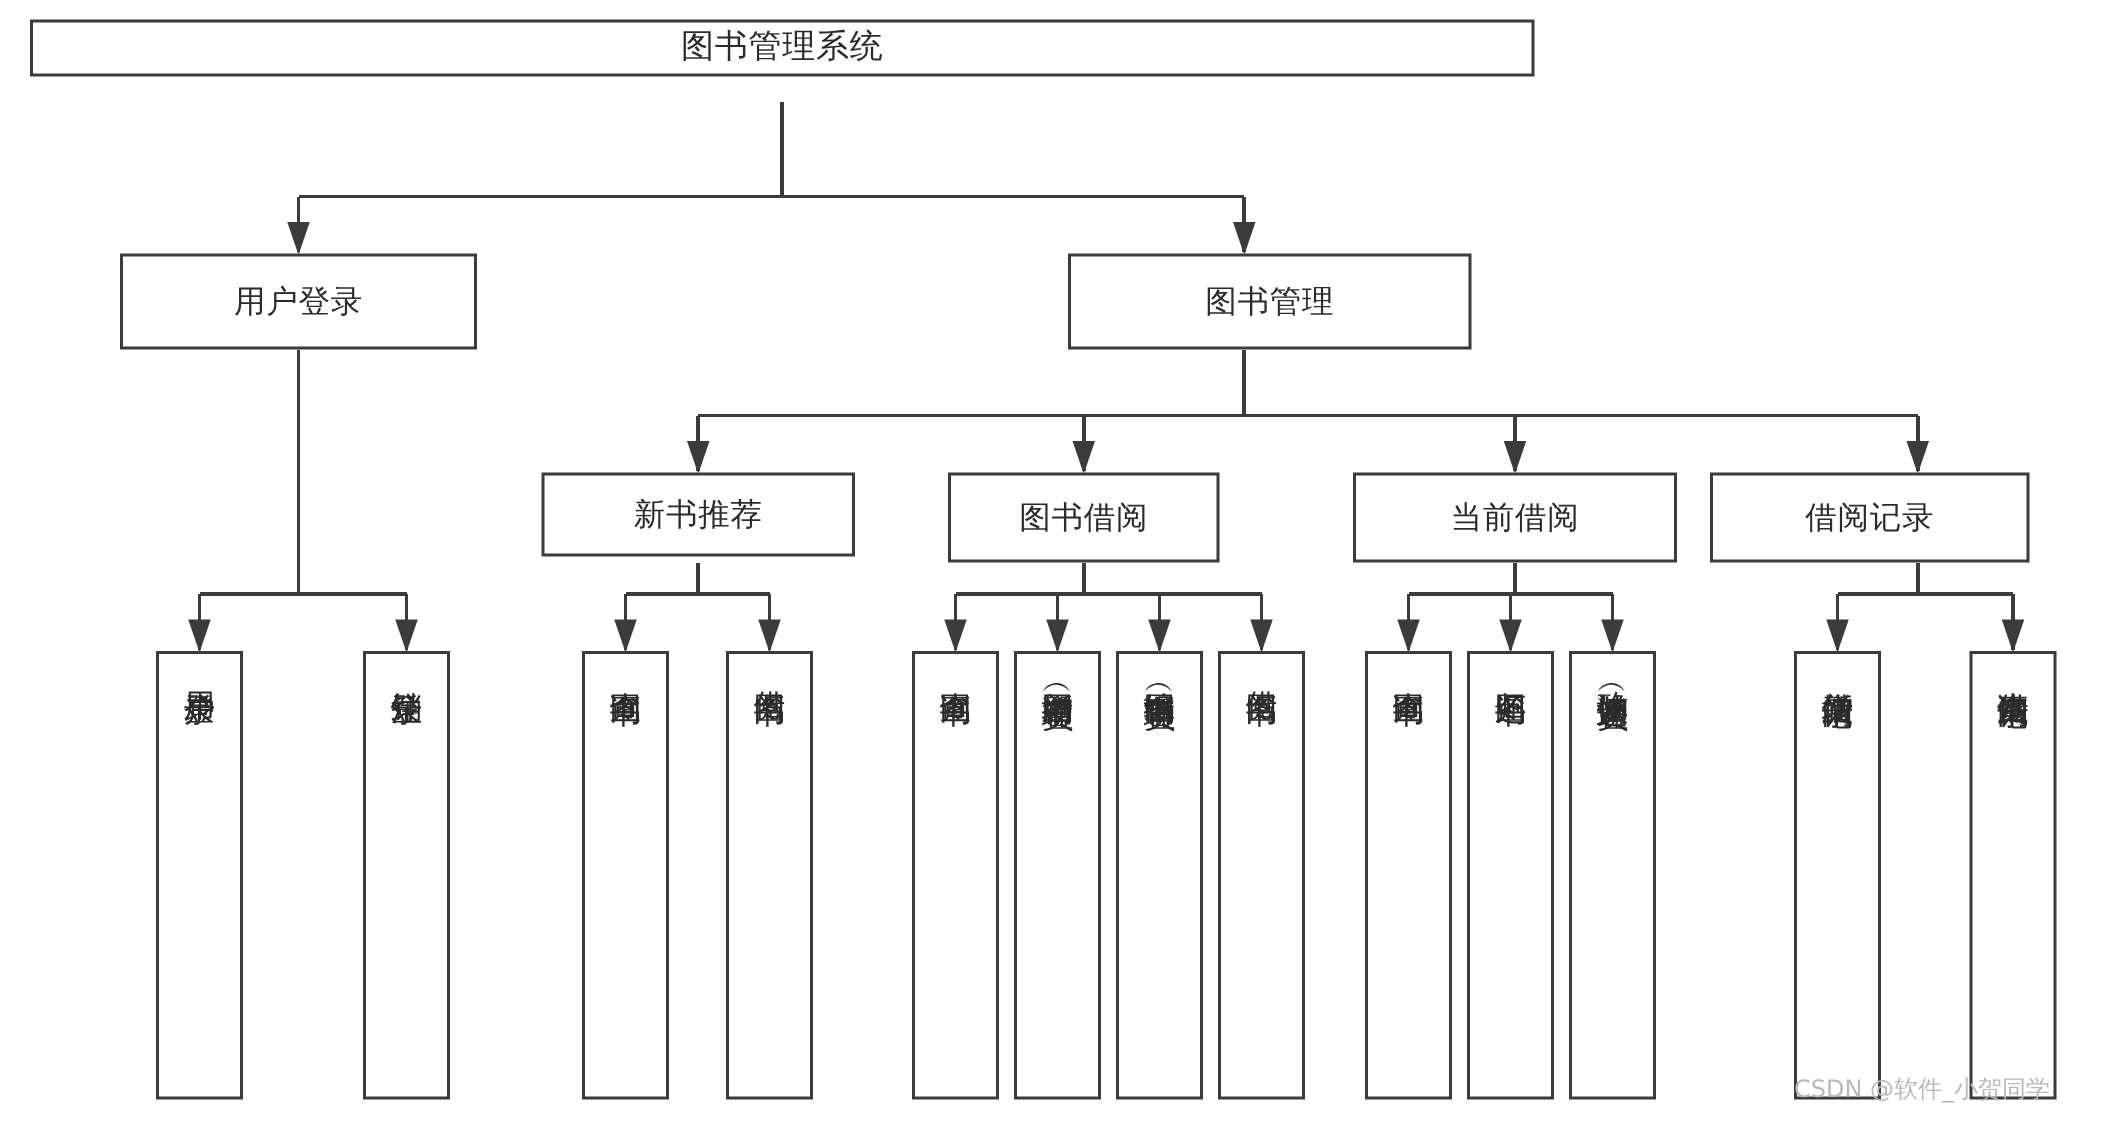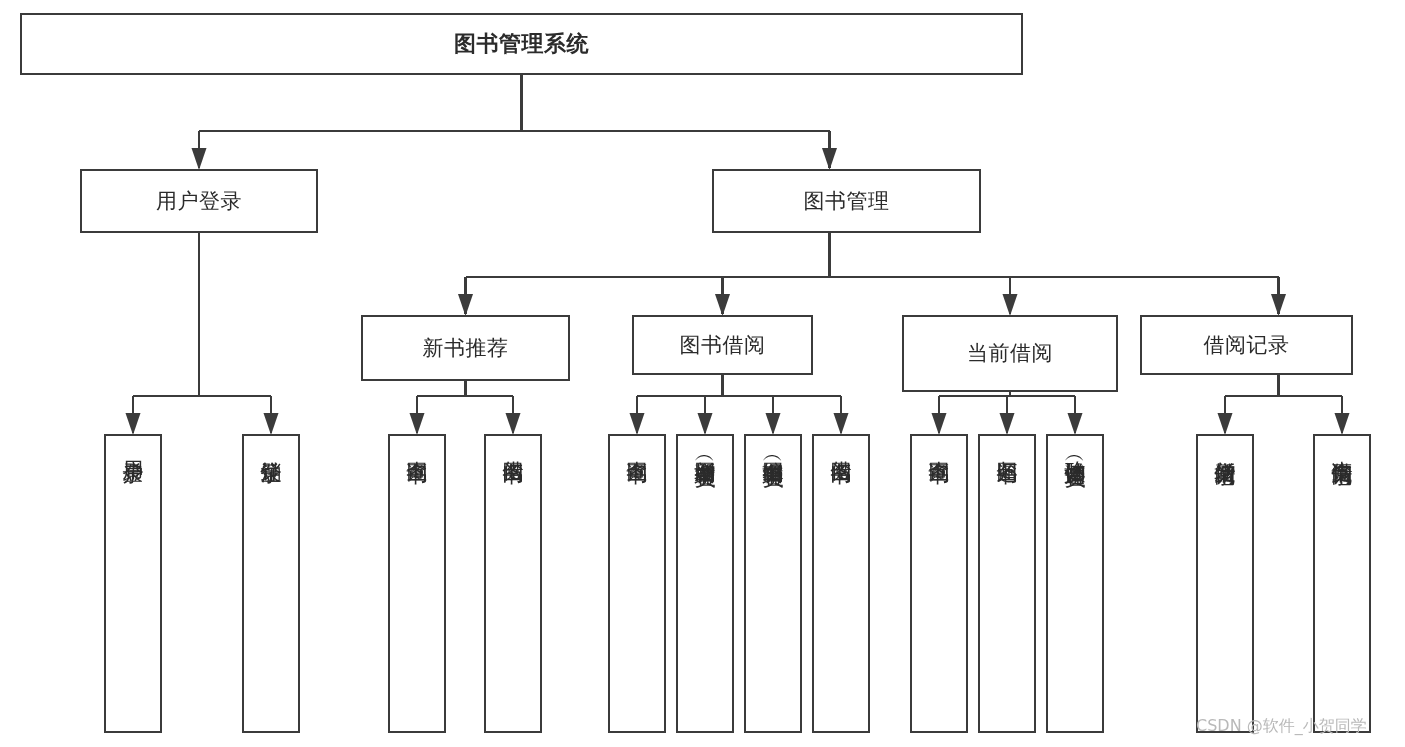--- a/index.html
+++ b/index.html
@@ -121,36 +121,36 @@
       <line x1="1075" y1="396" x2="1075" y2="433" stroke="#3b3b3b" stroke-width="2.4" shape-rendering="crispEdges"></line>
       <polygon points="1067.5,413 1082.5,413 1075,435" fill="#3b3b3b"></polygon>
       <line x1="1278.5" y1="375" x2="1278.5" y2="396" stroke="#3b3b3b" stroke-width="2.4" shape-rendering="crispEdges"></line>
       <line x1="1225" y1="396" x2="1342" y2="396" stroke="#3b3b3b" stroke-width="2.4" shape-rendering="crispEdges"></line>
       <line x1="1225" y1="396" x2="1225" y2="433" stroke="#3b3b3b" stroke-width="2.4" shape-rendering="crispEdges"></line>
       <polygon points="1217.5,413 1232.5,413 1225,435" fill="#3b3b3b"></polygon>
       <line x1="1342" y1="396" x2="1342" y2="433" stroke="#3b3b3b" stroke-width="2.4" shape-rendering="crispEdges"></line>
       <polygon points="1334.5,413 1349.5,413 1342,435" fill="#3b3b3b"></polygon>
     </svg>
   <div id="node-layer">
-      <div class="node horizontal root" style="left: 20px; top: 13px; width: 1003px; height: 62px; font-weight: bold;">
+      <div class="node horizontal root" style="left: 20px; top: 13px; width: 1003px; height: 38px;">
         <span class="node-label">图书管理系统</span>
       </div>
       <div class="node horizontal" style="left: 80px; top: 169px; width: 238px; height: 64px;">
         <span class="node-label">用户登录</span>
       </div>
       <div class="node horizontal" style="left: 712px; top: 169px; width: 269px; height: 64px;">
         <span class="node-label">图书管理</span>
       </div>
-      <div class="node horizontal" style="left: 361px; top: 315px; width: 209px; height: 66px;">
+      <div class="node horizontal" style="left: 361px; top: 315px; width: 209px; height: 56px;">
         <span class="node-label">新书推荐</span>
       </div>
       <div class="node horizontal" style="left: 632px; top: 315px; width: 181px; height: 60px;">
         <span class="node-label">图书借阅</span>
       </div>
-      <div class="node horizontal" style="left: 902px; top: 315px; width: 216px; height: 77px;">
+      <div class="node horizontal" style="left: 902px; top: 315px; width: 216px; height: 60px;">
         <span class="node-label">当前借阅</span>
       </div>
       <div class="node horizontal" style="left: 1140px; top: 315px; width: 213px; height: 60px;">
         <span class="node-label">借阅记录</span>
       </div>
       <div class="node vertical" style="left: 104px; top: 434px; width: 58px; height: 299px;">
         <span class="node-label">用户登录</span>
       </div>
       <div class="node vertical" style="left: 242px; top: 434px; width: 58px; height: 299px;">
         <span class="node-label">注销登录</span>

